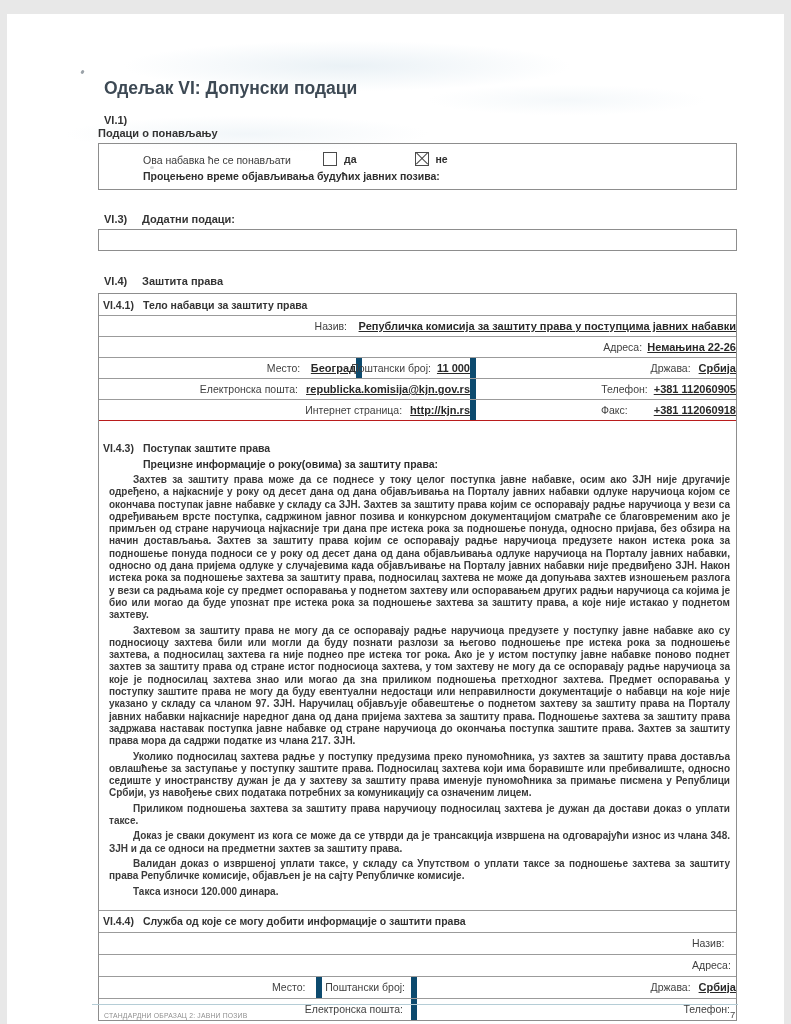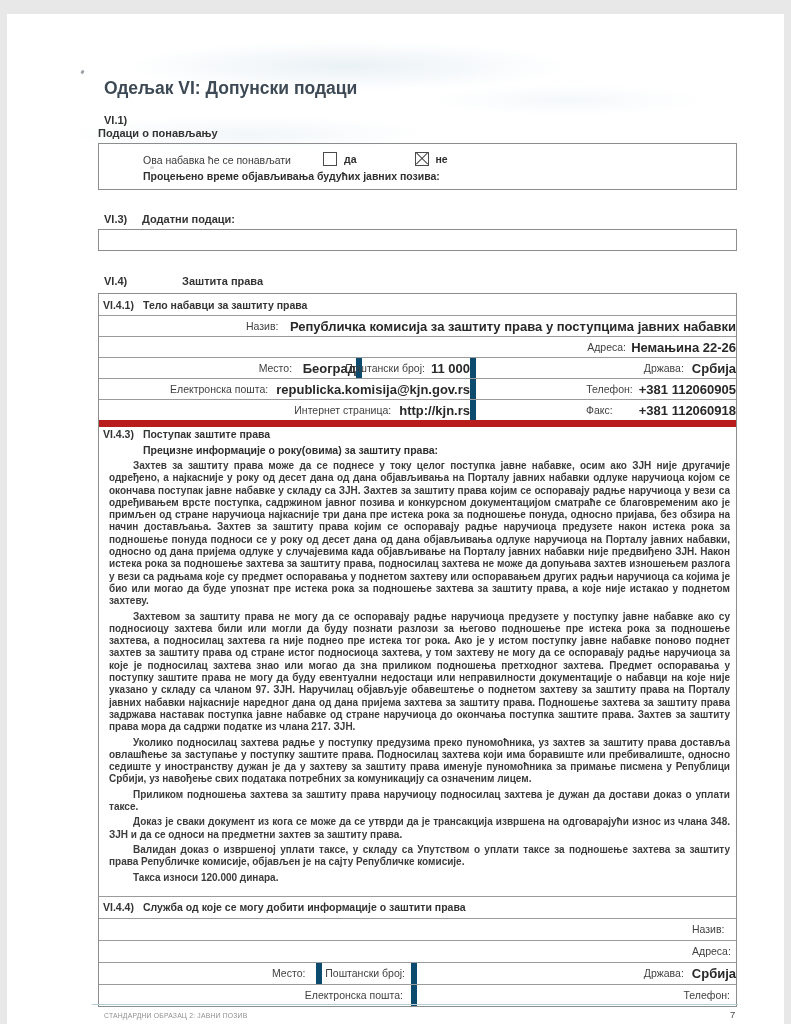--- a/index.html
+++ b/index.html
@@ -19,21 +19,21 @@
   .speck.s1 { left:74px; top:56px; width:3px; height:4px; transform:rotate(40deg); }
   .speck.s2 { left:143px; top:152px; width:4px; height:3px; opacity:.7; }
 
   .doc { position:absolute; left:91px; top:64px; width:639px; }
 
   .title { margin:0 0 0 6px; font-size:17.5px; line-height:21px; font-weight:bold; color:#3d4954; }
 
   .sec-head { display:flex; font-weight:bold; font-size:11px; line-height:13px; color:#333; }
   .sec-head .num { margin-left:6px; width:38px; flex:none; }
 
-  .mt15 { margin-top:15px;flex-direction:column; } .mt23 { margin-top:23px; } .mt24 { margin-top:24px;gap:40px; }
+  .mt15 { margin-top:15px;flex-direction:column; } .mt23 { margin-top:23px; } .mt24 { margin-top:24px; }
 
   .box { border:1px solid #8d8d8d; background:rgba(255,255,255,0.4); box-sizing:border-box; }
   .box.vi1 { margin-top:3px; padding:6px 10px 7px 44px; }
   .box.empty { margin-top:3px; height:22px; }
 
   .cb-row { display:flex; align-items:flex-end; font-size:10.5px; height:16px; }
   .cb-row .q { width:180px; flex:none; }
   .cb-group { display:flex; align-items:center; }
   .cb-group.second { margin-left:58px; }
   .checkbox { position:relative; width:12px; height:12px; border:1px solid #4a4a4a; flex:none; margin-right:7px; background:#fff; }
@@ -48,31 +48,31 @@
   .table { margin-top:5px; border:1px solid #8d8d8d; background:rgba(255,255,255,0.4); }
   .trow { display:flex; align-items:center; height:21px; border-top:1px solid #9b9b9b; font-size:10.5px; box-sizing:border-box; }
   .trow.first { border-top:none; }
   .trow.h22 { height:22px; }
   .trow .cell { display:flex; align-items:center; height:100%; box-sizing:border-box; padding-left:6px;justify-content:flex-end; }
   .trow .cell.vline { border-left:6px solid #0c4a6e; }
   .subhead { font-weight:bold; color:#333; }
   .subhead .num { margin-left:4px; width:40px; flex:none; }
   .flab { color:#3f3f3f; flex:none; }
   .flab.w38 { width:38px; }
-  .fval { font-weight:bold; color:#292929; font-size:13px; margin-left:8px; white-space:nowrap; }
+  .fval { font-weight:bold; color:#292929; font-size:11px; margin-left:8px; white-space:nowrap;text-decoration:underline; }
   .fval.tight { margin-left:6px; }
 
   
   .c-mesto { width:257px; flex:none; } .c-post { width:114px; flex:none; } .c-drz { flex:1; }
   .c-email { width:371px; flex:none; } .c-tel { flex:1; }
   
   .b-mesto { width:217px; flex:none; } .b-post { width:95px; flex:none; } .b-drz { flex:1; }
   .b-email { width:312px; flex:none; } .b-tel { flex:1; }
 
-  .proc-cell { border-top:7px solid #b91c1c; padding:0 6px 12px 4px; }
+  .proc-cell { border-top:1px solid #b91c1c; padding:20px 6px 12px 4px; }
   .proc-head { display:flex; font-weight:bold; font-size:10.5px; line-height:14px; color:#333; }
   .proc-head .num { width:40px; flex:none; margin-left:0; }
   .proc-sub { font-weight:bold; font-size:10.5px; color:#2e2e2e; margin:2px 0 2px 40px; line-height:14px; }
   .proc-cell p {
     margin:3px 0 0 6px; font-size:10px; line-height:12.3px;
     text-align:justify; text-indent:24px; color:#3c3c3c;font-weight:bold;
   }
 
   .footer-rule { position:absolute; left:85px; top:990px; width:646px; border-top:1.5px solid #b5cdd6; }
   .footer-left { position:absolute; left:97px; top:998px; font-size:6.8px; letter-spacing:0.2px; color:#8f8f8f; }

